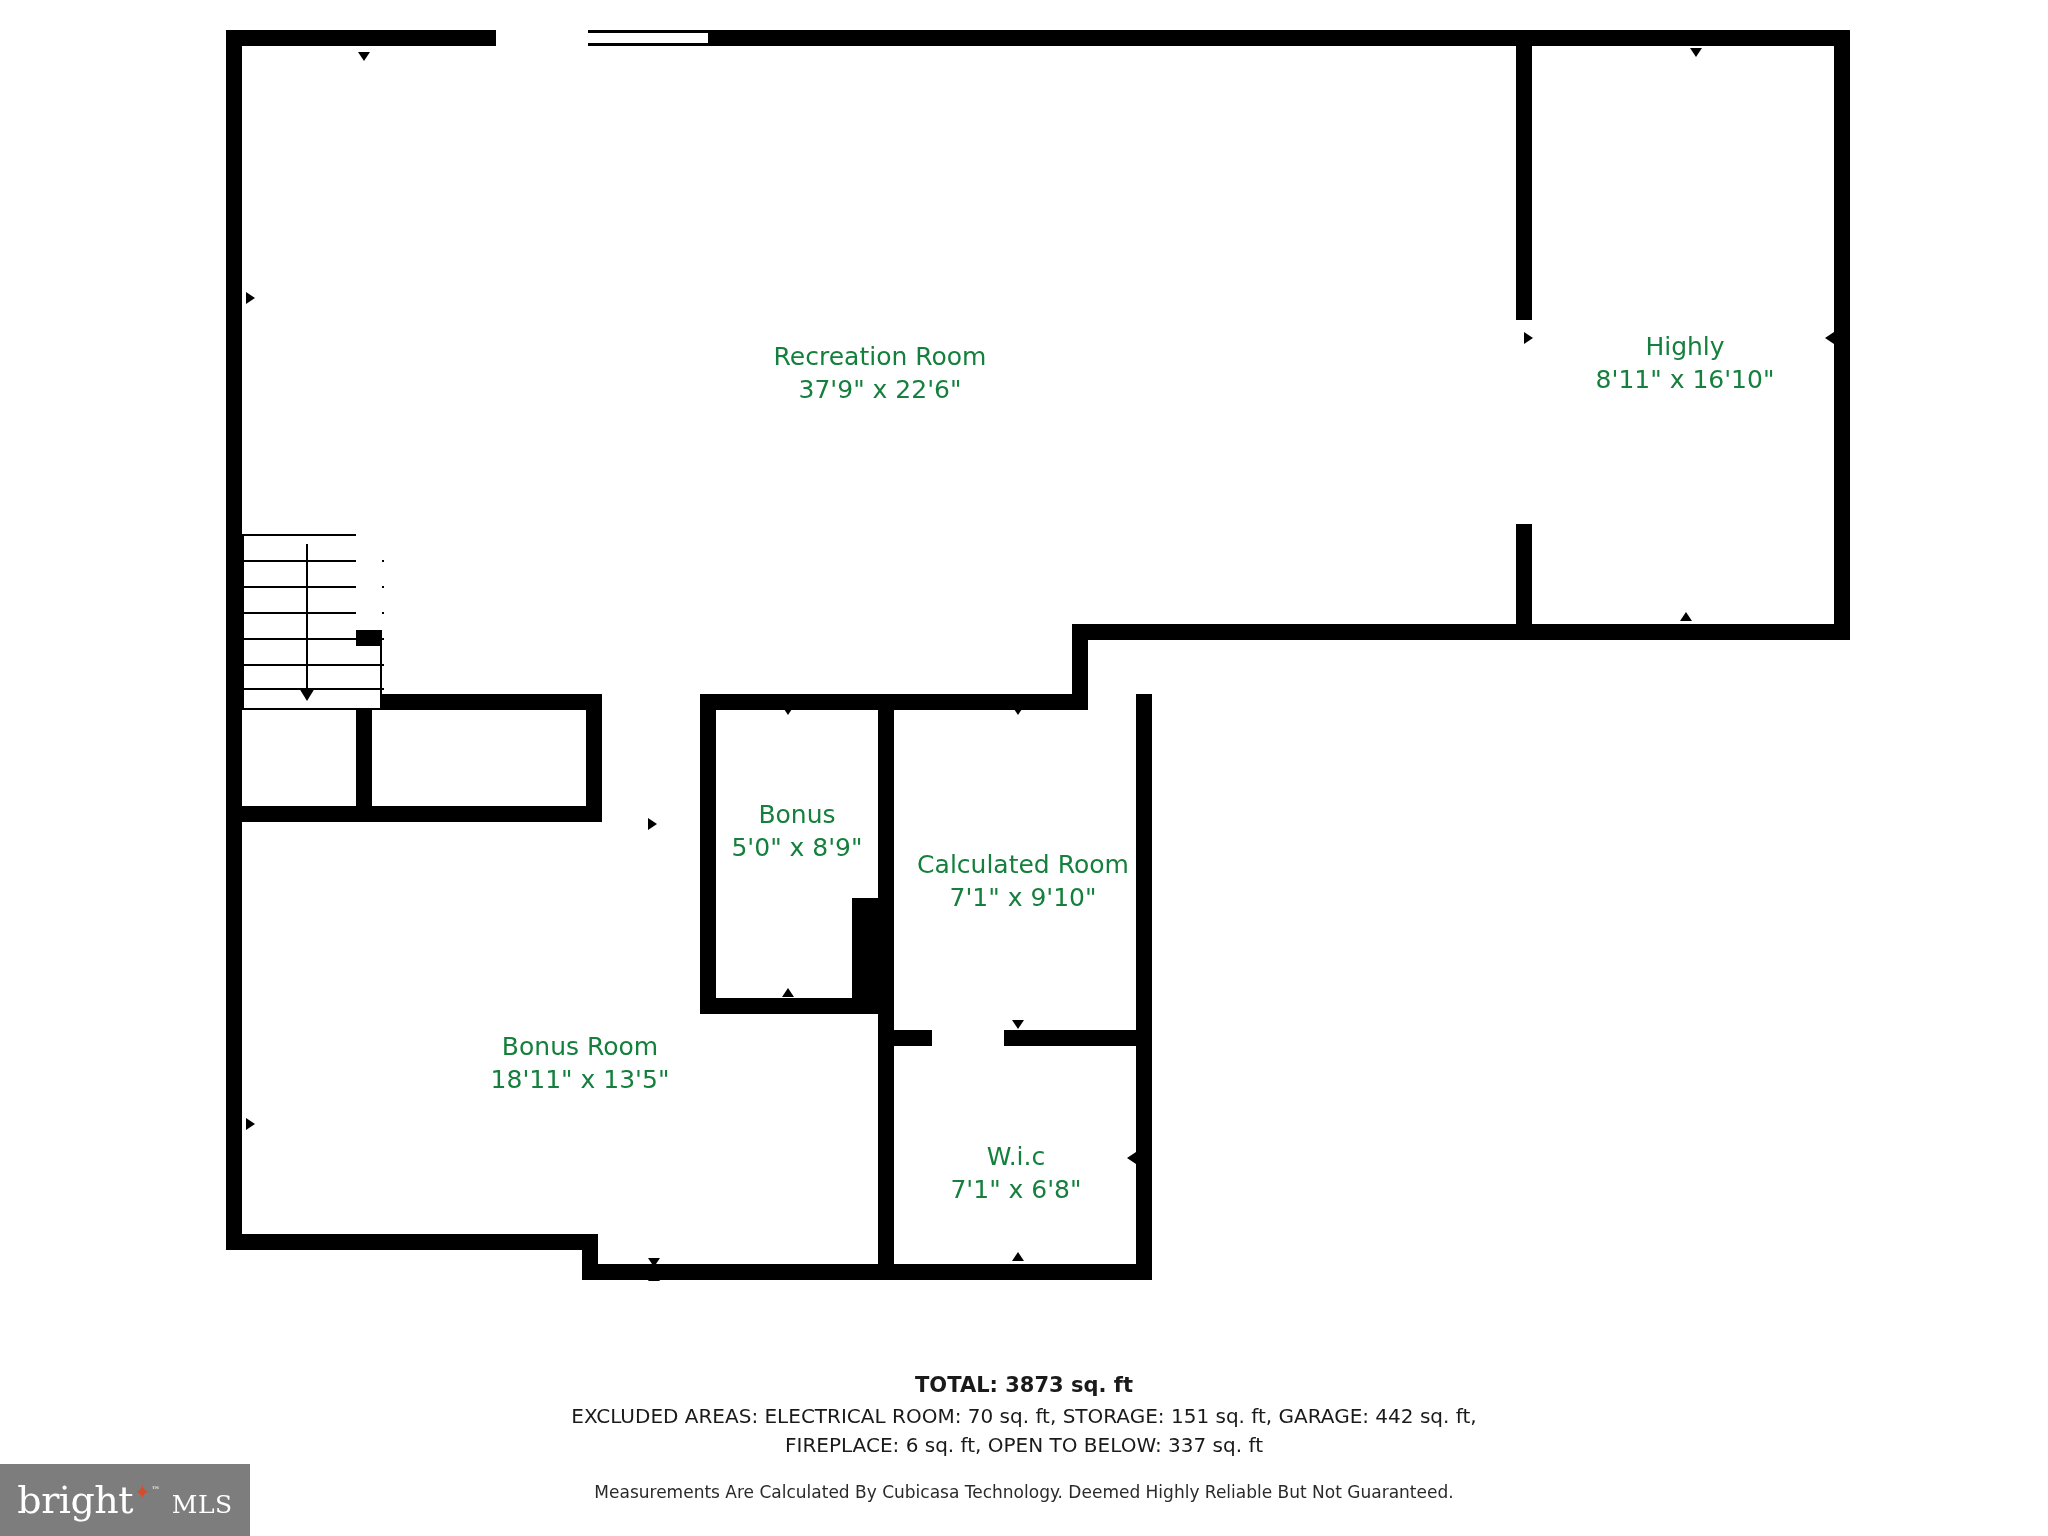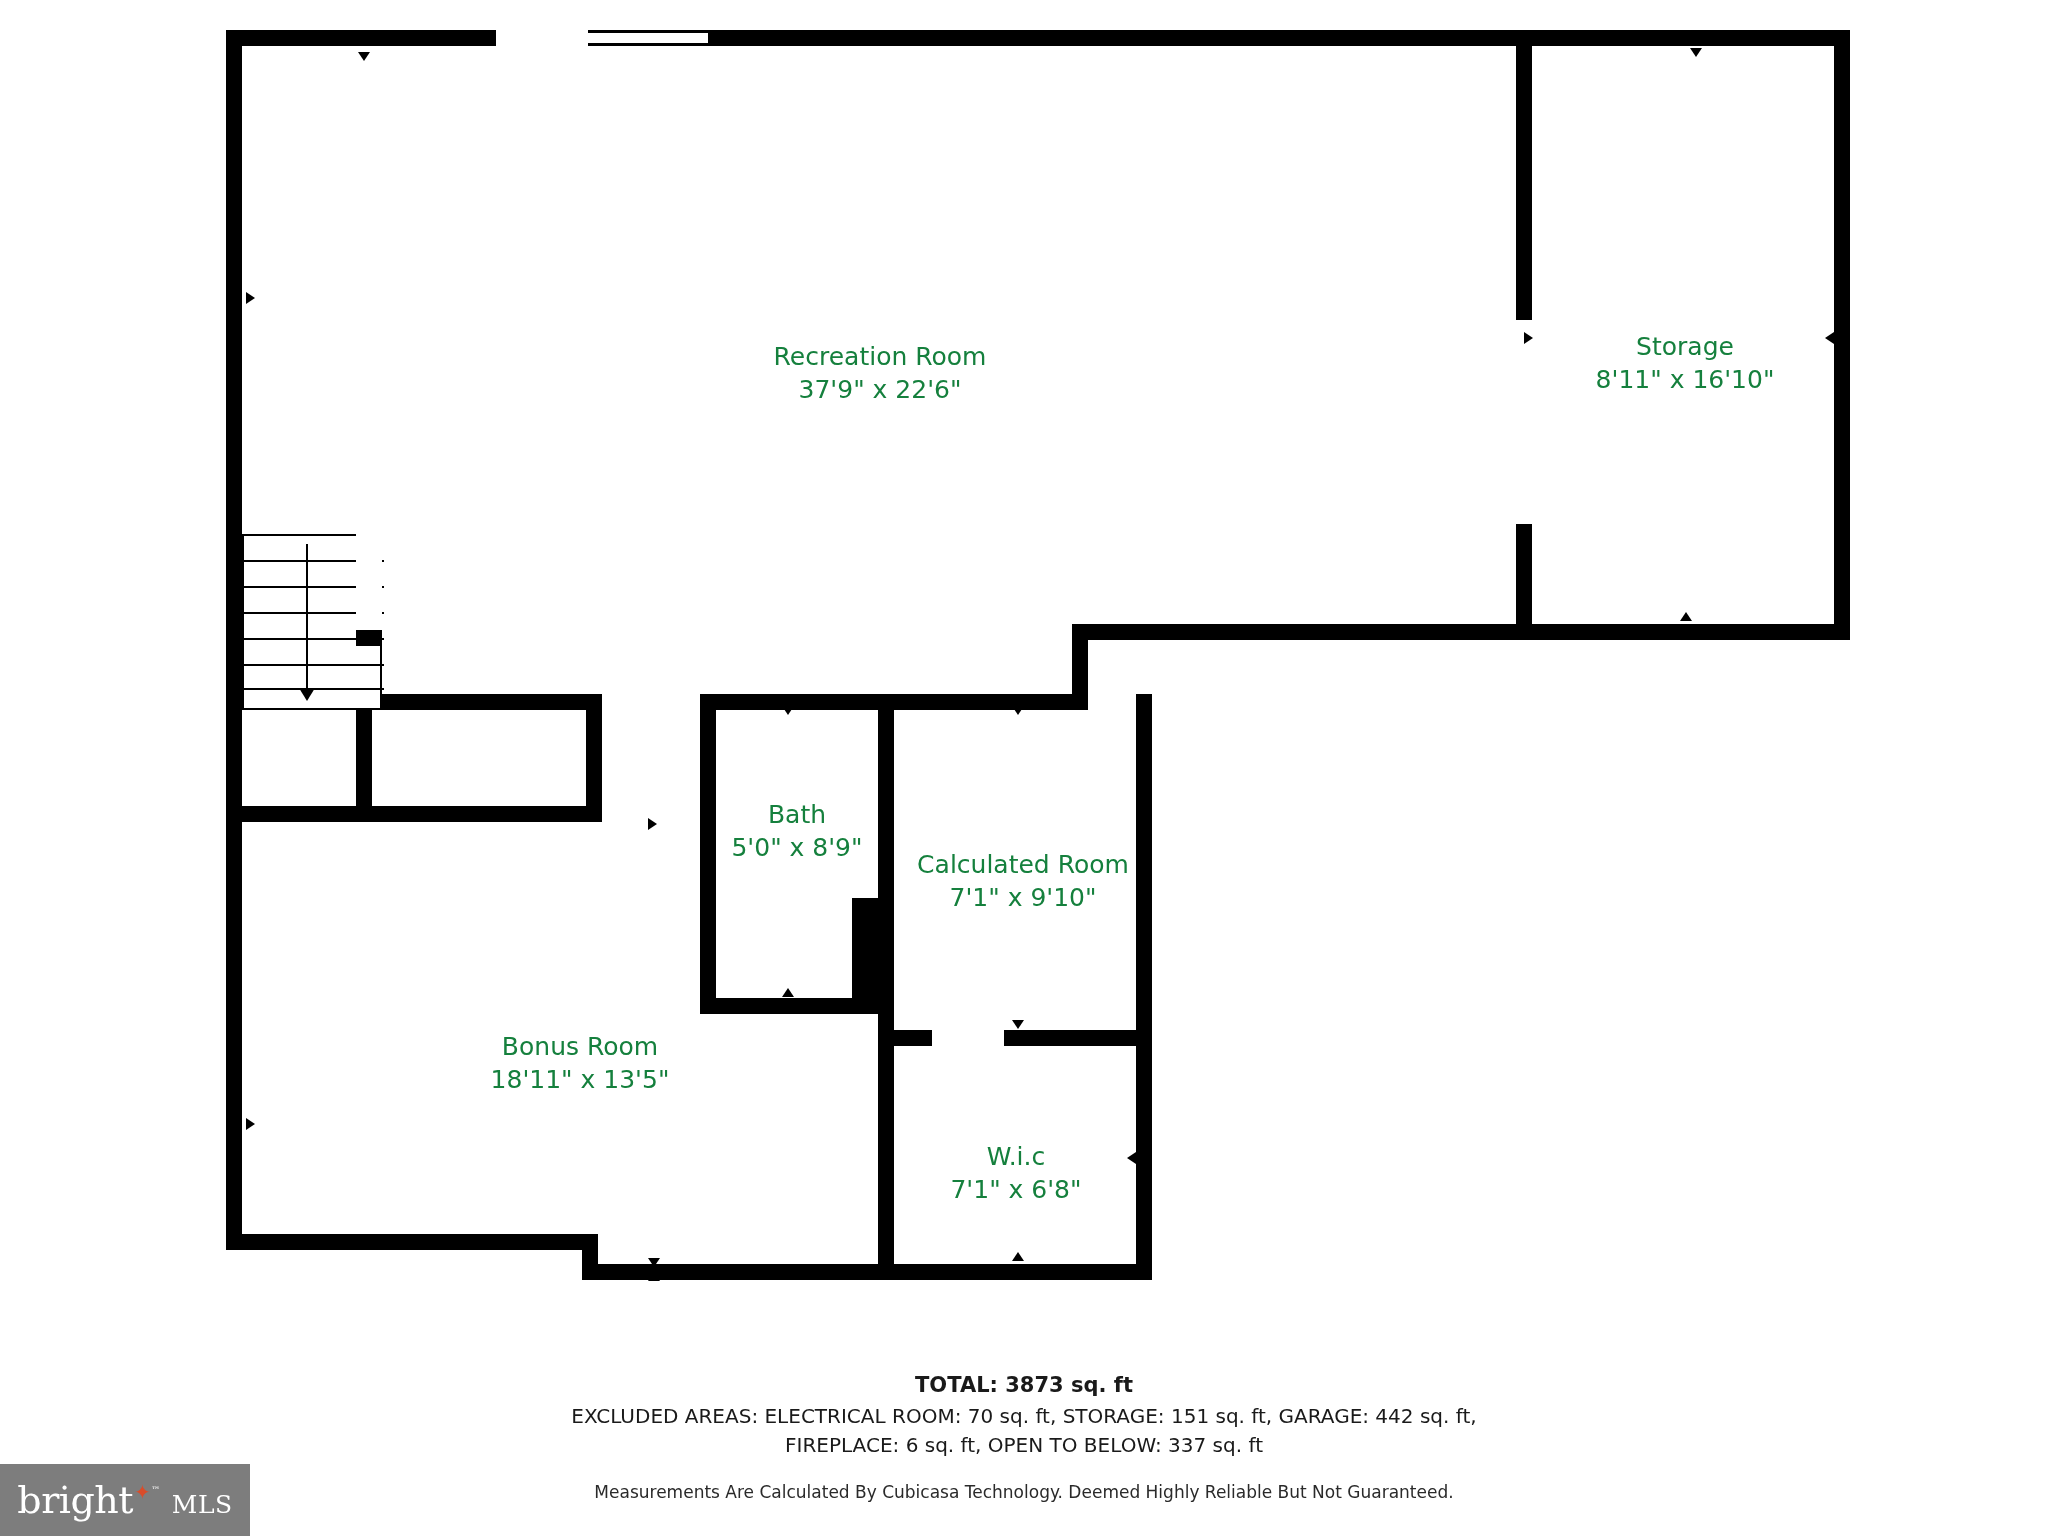--- a/index.html
+++ b/index.html
@@ -262,26 +262,26 @@
   <div class="tick tick-up" style="left:1012px; top:1252px;"></div>
   <div class="tick tick-up" style="left:648px; top:1272px;"></div>
   <div class="tick tick-down" style="left:648px; top:1258px;"></div>
 
   <div class="room-label" style="left:700px; top:340px; width:360px;">
     <span class="name">Recreation Room</span>
     <span class="dims">37'9" x 22'6"</span>
   </div>
 
   <div class="room-label" style="left:1505px; top:330px; width:360px;">
-    <span class="name">Storage</span>
+    <span class="name">Highly</span>
     <span class="dims">8'11" x 16'10"</span>
   </div>
 
   <div class="room-label" style="left:617px; top:798px; width:360px;">
-    <span class="name">Bath</span>
+    <span class="name">Bonus</span>
     <span class="dims">5'0" x 8'9"</span>
   </div>
 
   <div class="room-label" style="left:843px; top:848px; width:360px;">
     <span class="name">Calculated Room</span>
     <span class="dims">7'1" x 9'10"</span>
   </div>
 
   <div class="room-label" style="left:400px; top:1030px; width:360px;">
     <span class="name">Bonus Room</span>

